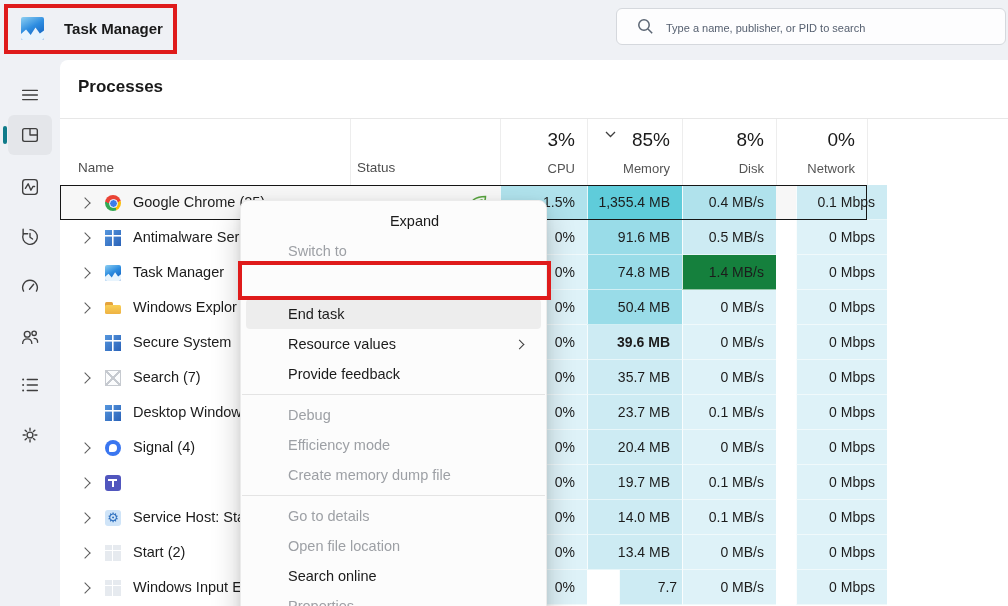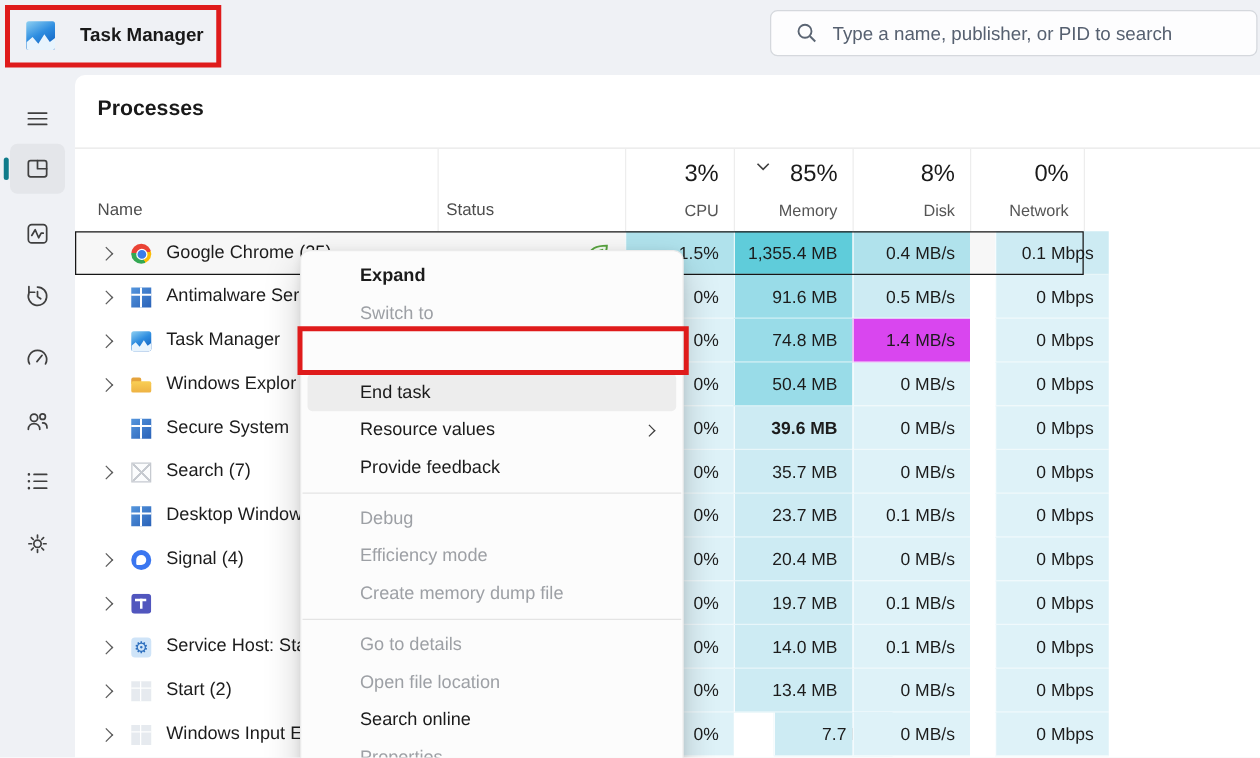--- a/index.html
+++ b/index.html
@@ -11,21 +11,21 @@
   .app-icon{position:absolute;left:21px;top:17px;width:23px;height:23px;border-radius:2px;
             background:linear-gradient(150deg,#8ed0f2 0%,#2e8de0 45%,#0c56b8 100%);overflow:hidden;}
   .app-icon::after{content:'';position:absolute;left:0;right:0;bottom:0;height:58%;background:#e8f4fd;
             clip-path:polygon(0 100%,0 55%,22% 22%,42% 62%,63% 6%,82% 52%,100% 28%,100% 100%);}
   .app-title{position:absolute;left:64px;top:0;height:58px;line-height:58px;font-size:15px;
              font-weight:700;color:#191919;white-space:nowrap;}
   .searchbox{position:absolute;left:616px;top:8px;width:390px;height:37px;background:#fdfdfe;
              border:1px solid #d5d8dd;border-radius:6px;box-sizing:border-box;}
   .searchbox svg{position:absolute;left:20px;top:9px;}
   .searchbox input{position:absolute;left:47px;top:1px;width:332px;height:33px;border:none;outline:none;
-             background:transparent;font-size:15px;color:#7f1d1d;font-family:inherit;}
+             background:transparent;font-size:11px;color:#7f1d1d;font-family:inherit;}
   .searchbox input::placeholder{color:#566070;opacity:1;}
 
   
   .annotation-box{position:absolute;border:4px solid #df1b1b;box-sizing:border-box;z-index:60;pointer-events:none;}
   .annotation-title{left:4px;top:4px;width:173px;height:50px;}
   .annotation-endtask{left:238px;top:261px;width:313px;height:39px;z-index:55;}
 
   
   .sidebar{position:absolute;left:0;top:60px;width:60px;height:546px;}
   .side-item{position:absolute;left:8px;width:44px;height:40px;border-radius:6px;
@@ -104,21 +104,21 @@
   .icon-faint{background:
         linear-gradient(#fff,#fff) 0 4.5px/100% 1.4px no-repeat,
         linear-gradient(#fff,#fff) 7px 0/1.4px 100% no-repeat,#c3cdd8;opacity:.4;}
 
   
   .ctx{position:absolute;left:240px;top:200px;width:307px;background:#fcfcfc;border:1px solid #ebebeb;
        border-radius:8px;box-shadow:0 14px 30px rgba(0,0,0,.2),0 2px 8px rgba(0,0,0,.08);
        padding:5px 0;box-sizing:border-box;z-index:40;}
   .mi{position:relative;height:30px;line-height:30px;margin:0 5px;padding-left:42px;font-size:14.5px;
       color:#1b1b1b;border-radius:4px;white-space:nowrap;}
-  .mi.bold{font-weight:700;}
+  .mi.bold{font-weight:400;text-align:center;}
   .mi.disabled{color:#9da0a5;}
   .mi.highlighted{background:#ededed;margin-top:33px;}
   .subchev{position:absolute;right:18px;top:12px;width:6px;height:6px;display:none;
       border-top:1.5px solid #3c3c3c;border-right:1.5px solid #3c3c3c;transform:rotate(45deg);}
   .mdiv{height:1px;background:#e4e4e4;margin:5px 1px;}
 </style>
 </head>
 <body>
 
 <div class="titlebar">
@@ -247,21 +247,21 @@
     <span class="cell disk" style="background: rgb(205, 235, 243);">0.5 MB/s</span>
     <span class="cell net" style="background: rgb(222, 242, 248);">0 Mbps</span>
   </div>
       <div class="row">
     <span class="chev" style="visibility: visible;"></span>
     <span class="picon icon-task-manager"></span>
     <span class="pname">Task Manager</span>
 
     <span class="cell cpu" style="background: rgb(222, 242, 248);">0%</span>
     <span class="cell mem" style="background: rgb(153, 220, 232);">74.8 MB</span>
-    <span class="cell disk" style="background: #d946ef;">1.4 MB/s</span>
+    <span class="cell disk" style="background: #15803d;">1.4 MB/s</span>
     <span class="cell net" style="background: rgb(222, 242, 248);">0 Mbps</span>
   </div>
       <div class="row">
     <span class="chev" style="visibility: visible;"></span>
     <span class="picon icon-folder"></span>
     <span class="pname">Windows Explor</span>
 
     <span class="cell cpu" style="background: rgb(222, 242, 248);">0%</span>
     <span class="cell mem" style="background: rgb(153, 220, 232);">50.4 MB</span>
     <span class="cell disk" style="background: rgb(222, 242, 248);">0 MB/s</span>

